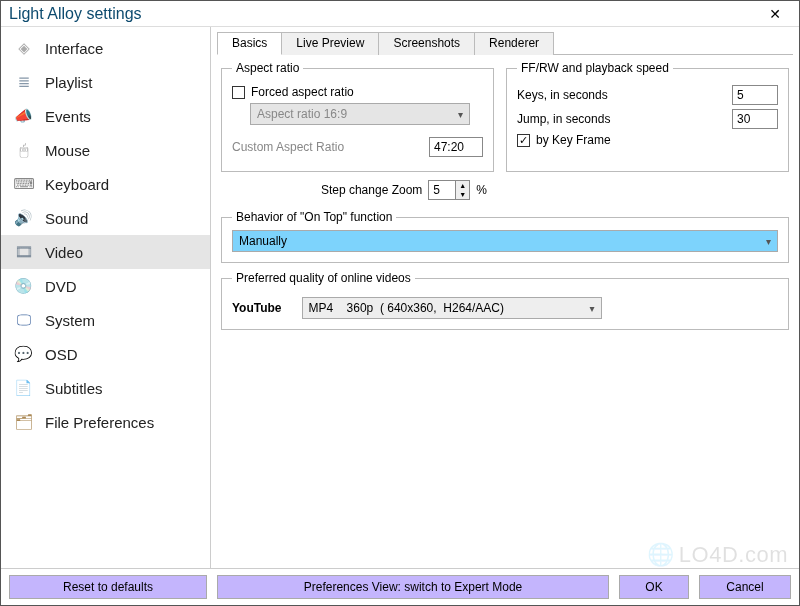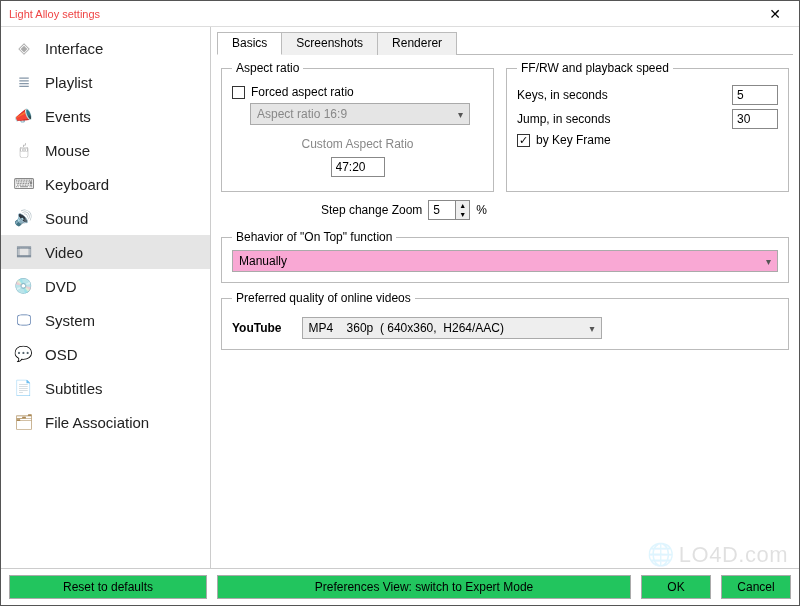--- a/index.html
+++ b/index.html
@@ -21,21 +21,21 @@
   background: #fff;
 }
 .titlebar {
   height: 26px;
   display: flex;
   align-items: center;
   padding: 0 4px;
   border-bottom: 1px solid #ddd;
   background: #fff;
 }
-.titlebar-title { font-size: 11px; color: #ef4444; padding-left: 4px; }
+.titlebar-title { font-size: 16px; color: #0c4a6e; padding-left: 4px; }
 .titlebar-close {
   margin-left: auto;
   width: 40px;
   height: 100%;
   display: flex;
   align-items: center;
   justify-content: center;
   font-size: 14px;
   cursor: pointer;
 }
@@ -193,51 +193,51 @@
   font-size: 7px;
   display: flex;
   align-items: center;
   justify-content: center;
   background: #eee;
   cursor: pointer;
 }
 .fs-wide {
   margin-top: 4px;
 }
-.fs-wide .combo, .fs-wide2 .combo { width: 100%; background: #f9a8d4; }
+.fs-wide .combo, .fs-wide2 .combo { width: 100%; background: #7dd3fc; }
 .quality-row {
   display: flex;
   align-items: center;
   gap: 20px;
   margin-top: 6px;
 }
 .quality-row .combo { flex: 0 0 300px; background: #eee; }
 .youtube-lbl { font-weight: bold; font-size: 12px; }
 .footer {
   border-top: 1px solid #ccc;
   padding: 6px 8px;
   display: flex;
   gap: 10px;
   background: #fff;
 }
 .btn {
   border: 1px solid #aaa;
-  background: #22c55e;
+  background: #c4b5fd;
   height: 24px;
   display: flex;
   align-items: center;
   justify-content: center;
   font-size: 12px;
   cursor: pointer;
   padding: 0 14px;
 }
 .btn-reset { width: 198px; }
 .btn-pref { flex: 1; }
 .btn-ok { width: 70px; }
-.btn-cancel { width: 70px; }
+.btn-cancel { width: 92px; }
 .watermark {
   position: absolute;
   right: 12px;
   bottom: 38px;
   font-size: 22px;
   color: rgba(0,0,0,0.12);
   font-weight: 400;
   letter-spacing: 0.5px;
   pointer-events: none;
   display:flex;
@@ -295,44 +295,45 @@
       <div class="sidebar-item">
         <span class="sidebar-icon" style="color:#5bd">💬</span>
         <span>OSD</span>
       </div>
       <div class="sidebar-item">
         <span class="sidebar-icon" style="color:#89a">📄</span>
         <span>Subtitles</span>
       </div>
       <div class="sidebar-item">
         <span class="sidebar-icon" style="color:#a85">🗂</span>
-        <span>File Association</span>
+        <span>File Preferences</span>
       </div>
     </div>
 
     <div class="content">
       <div class="tabs">
         <div class="tab active">Basics</div>
+        <div class="tab">Live Preview</div>
         <div class="tab">Screenshots</div>
         <div class="tab">Renderer</div>
       </div>
 
       <div class="tab-content">
         <div class="row1">
           <fieldset class="fs-aspect">
             <legend>Aspect ratio</legend>
             <div class="chk-row">
               <span class="chk"></span>
               <span>Forced aspect ratio</span>
             </div>
             <div class="combo disabled" style="margin:4px 0 0 18px; width: 220px;">
               <span>Aspect ratio 16:9</span>
               <span class="arrow">▾</span>
             </div>
-            <div class="chk-row" style="margin-top:12px; justify-content: space-between; flex-direction: column;">
+            <div class="chk-row" style="margin-top:12px; justify-content: space-between;">
               <span class="disabled-text">Custom Aspect Ratio</span>
               <input class="input-text" style="width: 54px;" value="47:20">
             </div>
           </fieldset>
 
           <fieldset class="fs-ffrw">
             <legend>FF/RW and playback speed</legend>
             <div class="lbl-right">
               <label>Keys, in seconds</label>
               <input class="input-text" style="width: 46px;" value="5">

